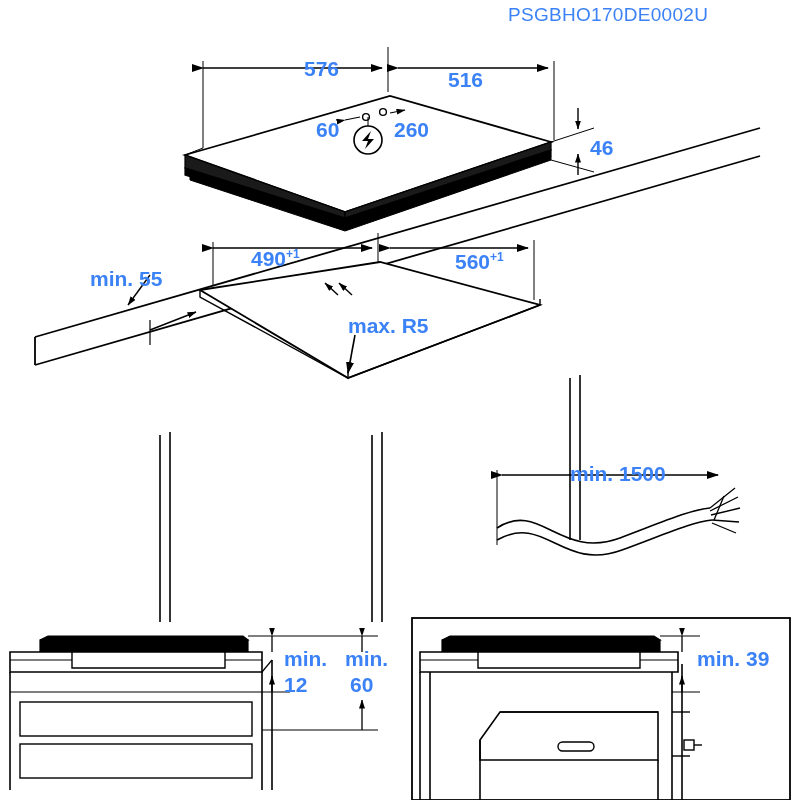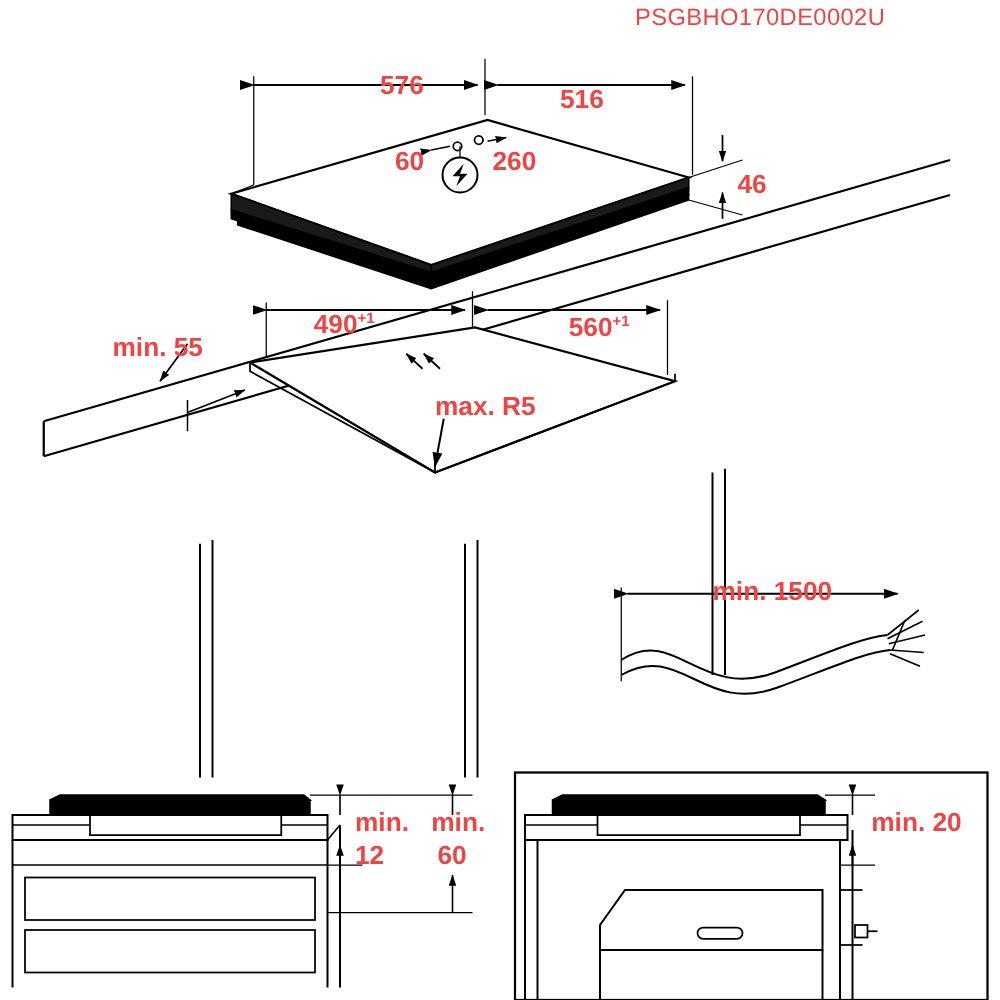--- a/index.html
+++ b/index.html
@@ -18,21 +18,21 @@
     overflow: hidden;
   }
   #sheet svg {
     position: absolute;
     left: 0;
     top: 0;
   }
   .lbl {
     position: absolute;
     font-family: "Liberation Sans", sans-serif;
-    color: #ef4444;
+    color: #3b82f6;
     white-space: nowrap;
     line-height: 1;
   }
   .code {
     font-size: 19px;
     letter-spacing: 0.3px;
   }
   .dim {
     font-size: 21px;
     font-weight: 700;
@@ -250,15 +250,15 @@
   <div class="lbl dim" style="left:348px; top:315px;">max. R5</div>
 
   <div class="lbl dim" style="left:570px; top:463px;">min. 1500</div>
 
   <div class="lbl dim" style="left:284px; top:648px;">min.</div>
   <div class="lbl dim" style="left:284px; top:674px;">12</div>
 
   <div class="lbl dim" style="left:345px; top:648px;">min.</div>
   <div class="lbl dim" style="left:350px; top:674px;">60</div>
 
-  <div class="lbl dim" style="left:697px; top:648px;">min. 20</div>
+  <div class="lbl dim" style="left:697px; top:648px;">min. 39</div>
 
 </div>
 
 </body></html>

